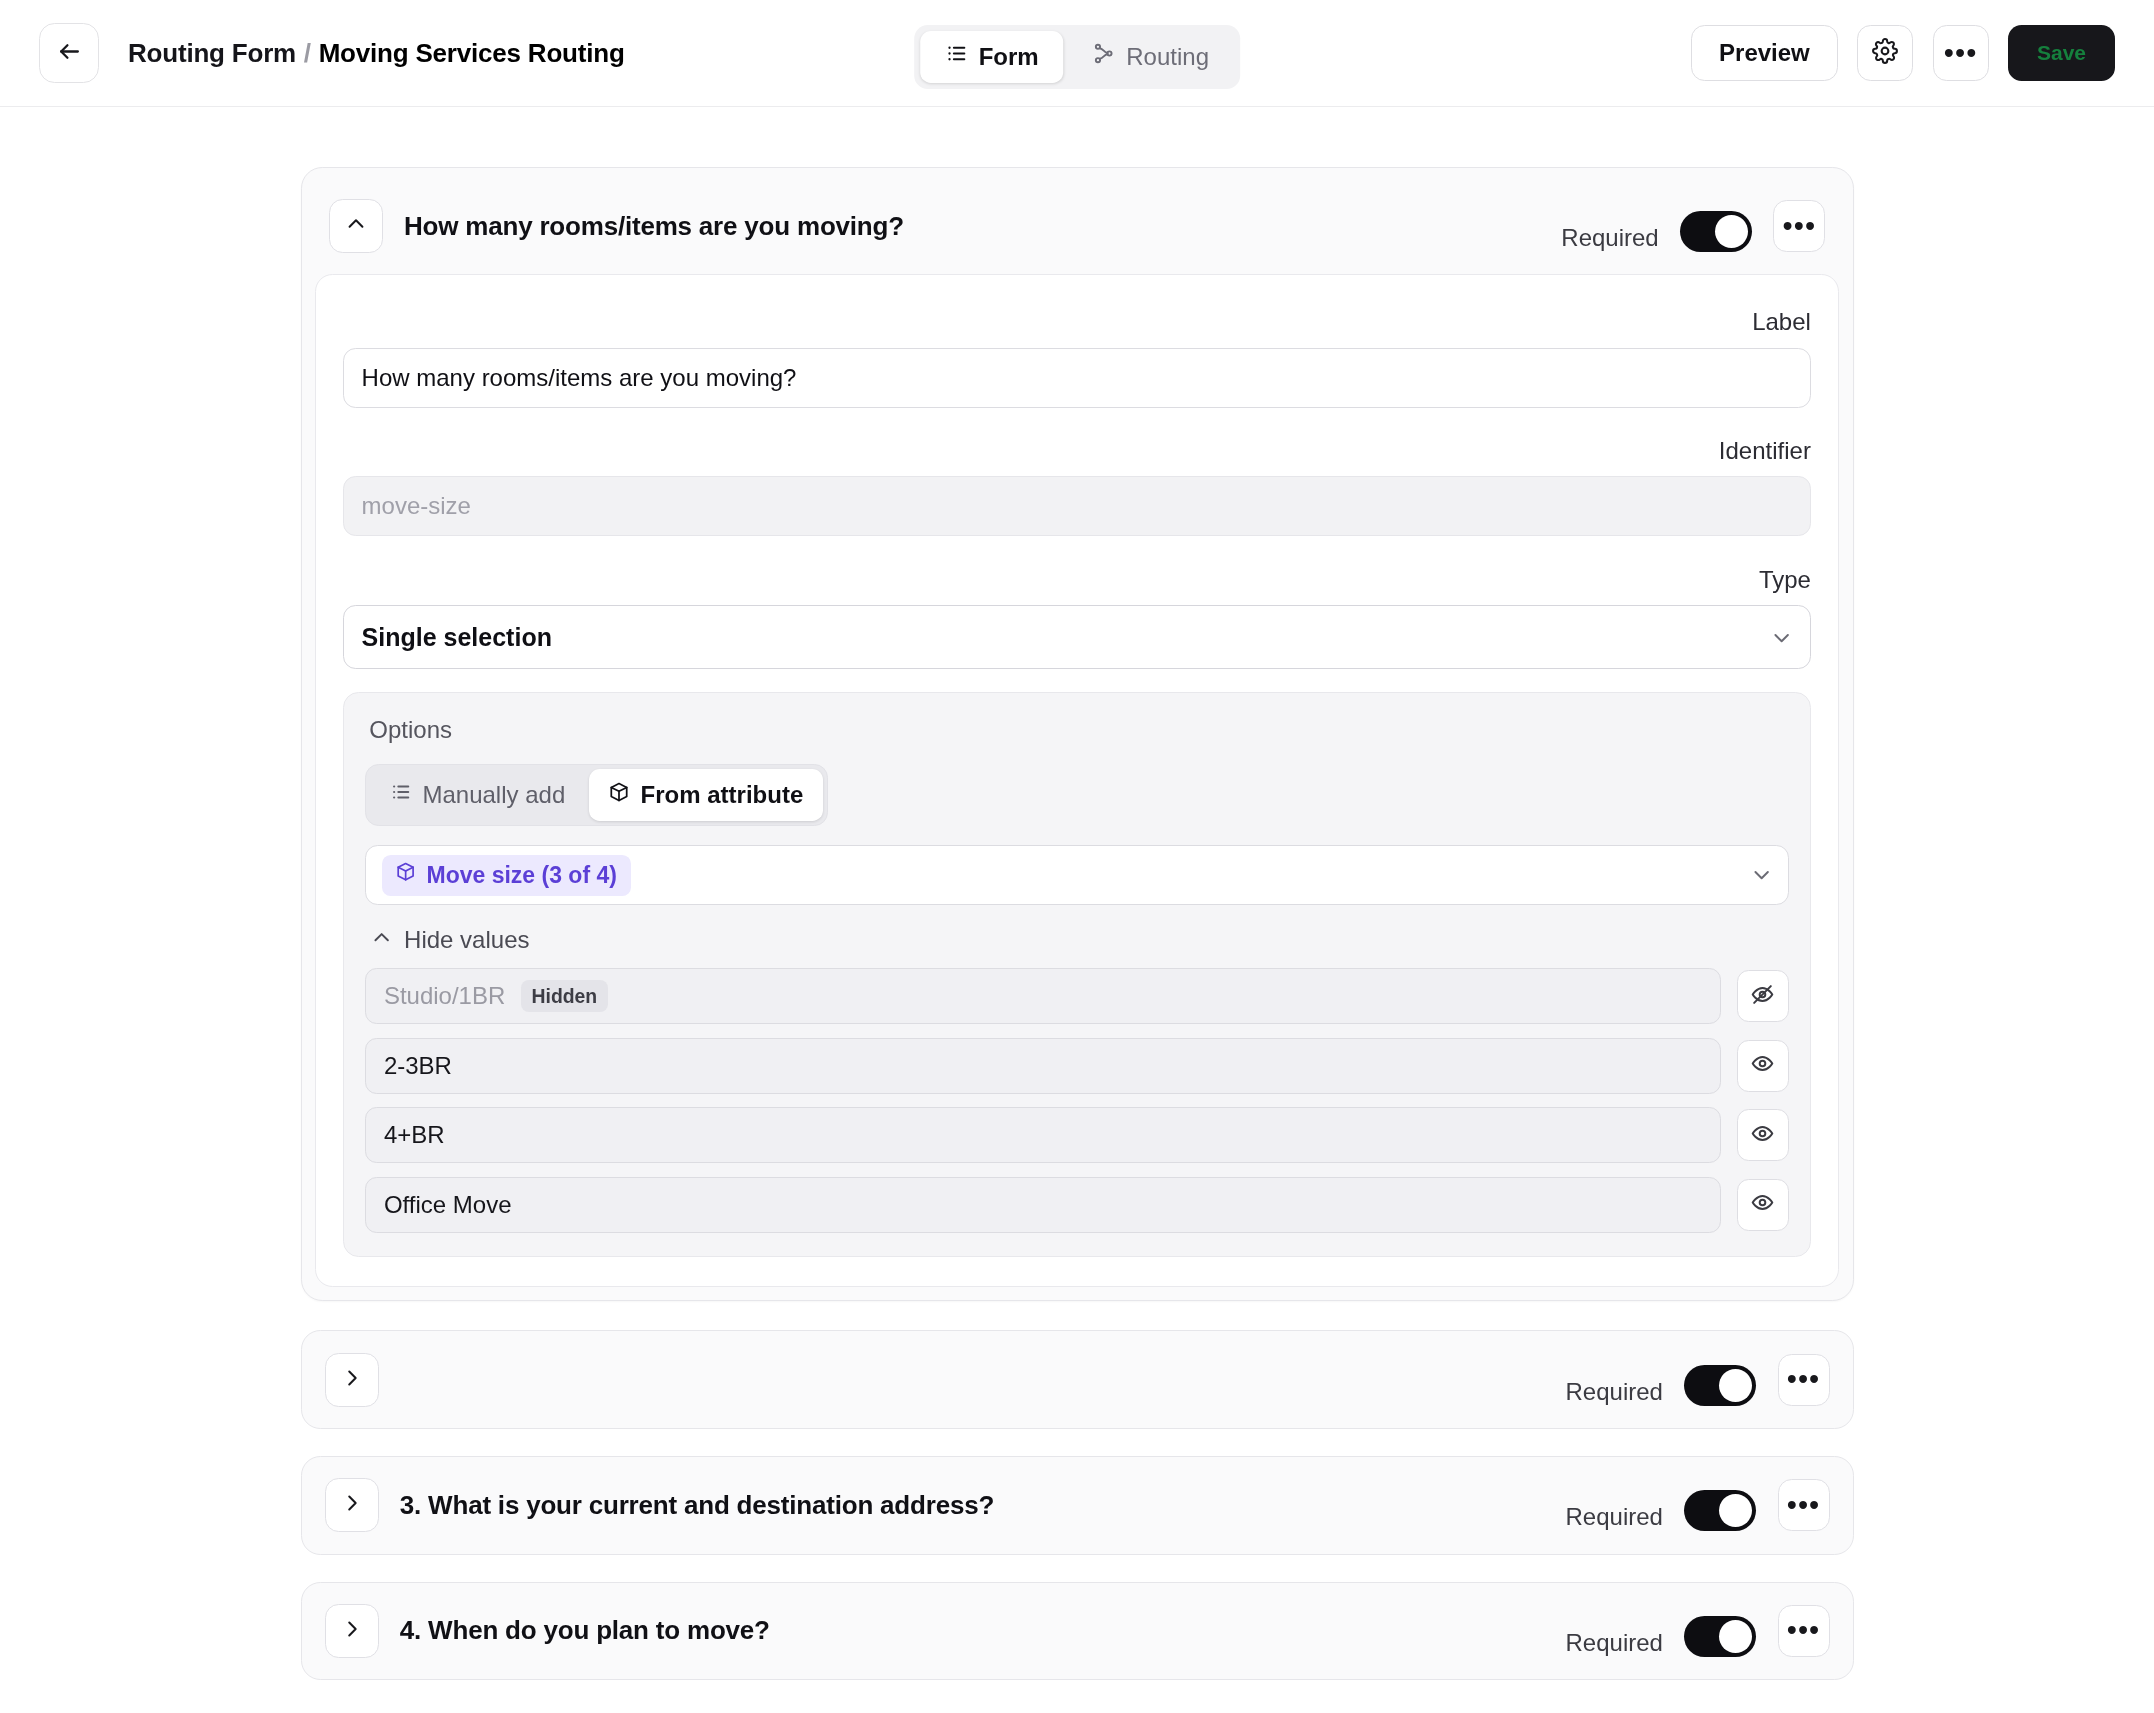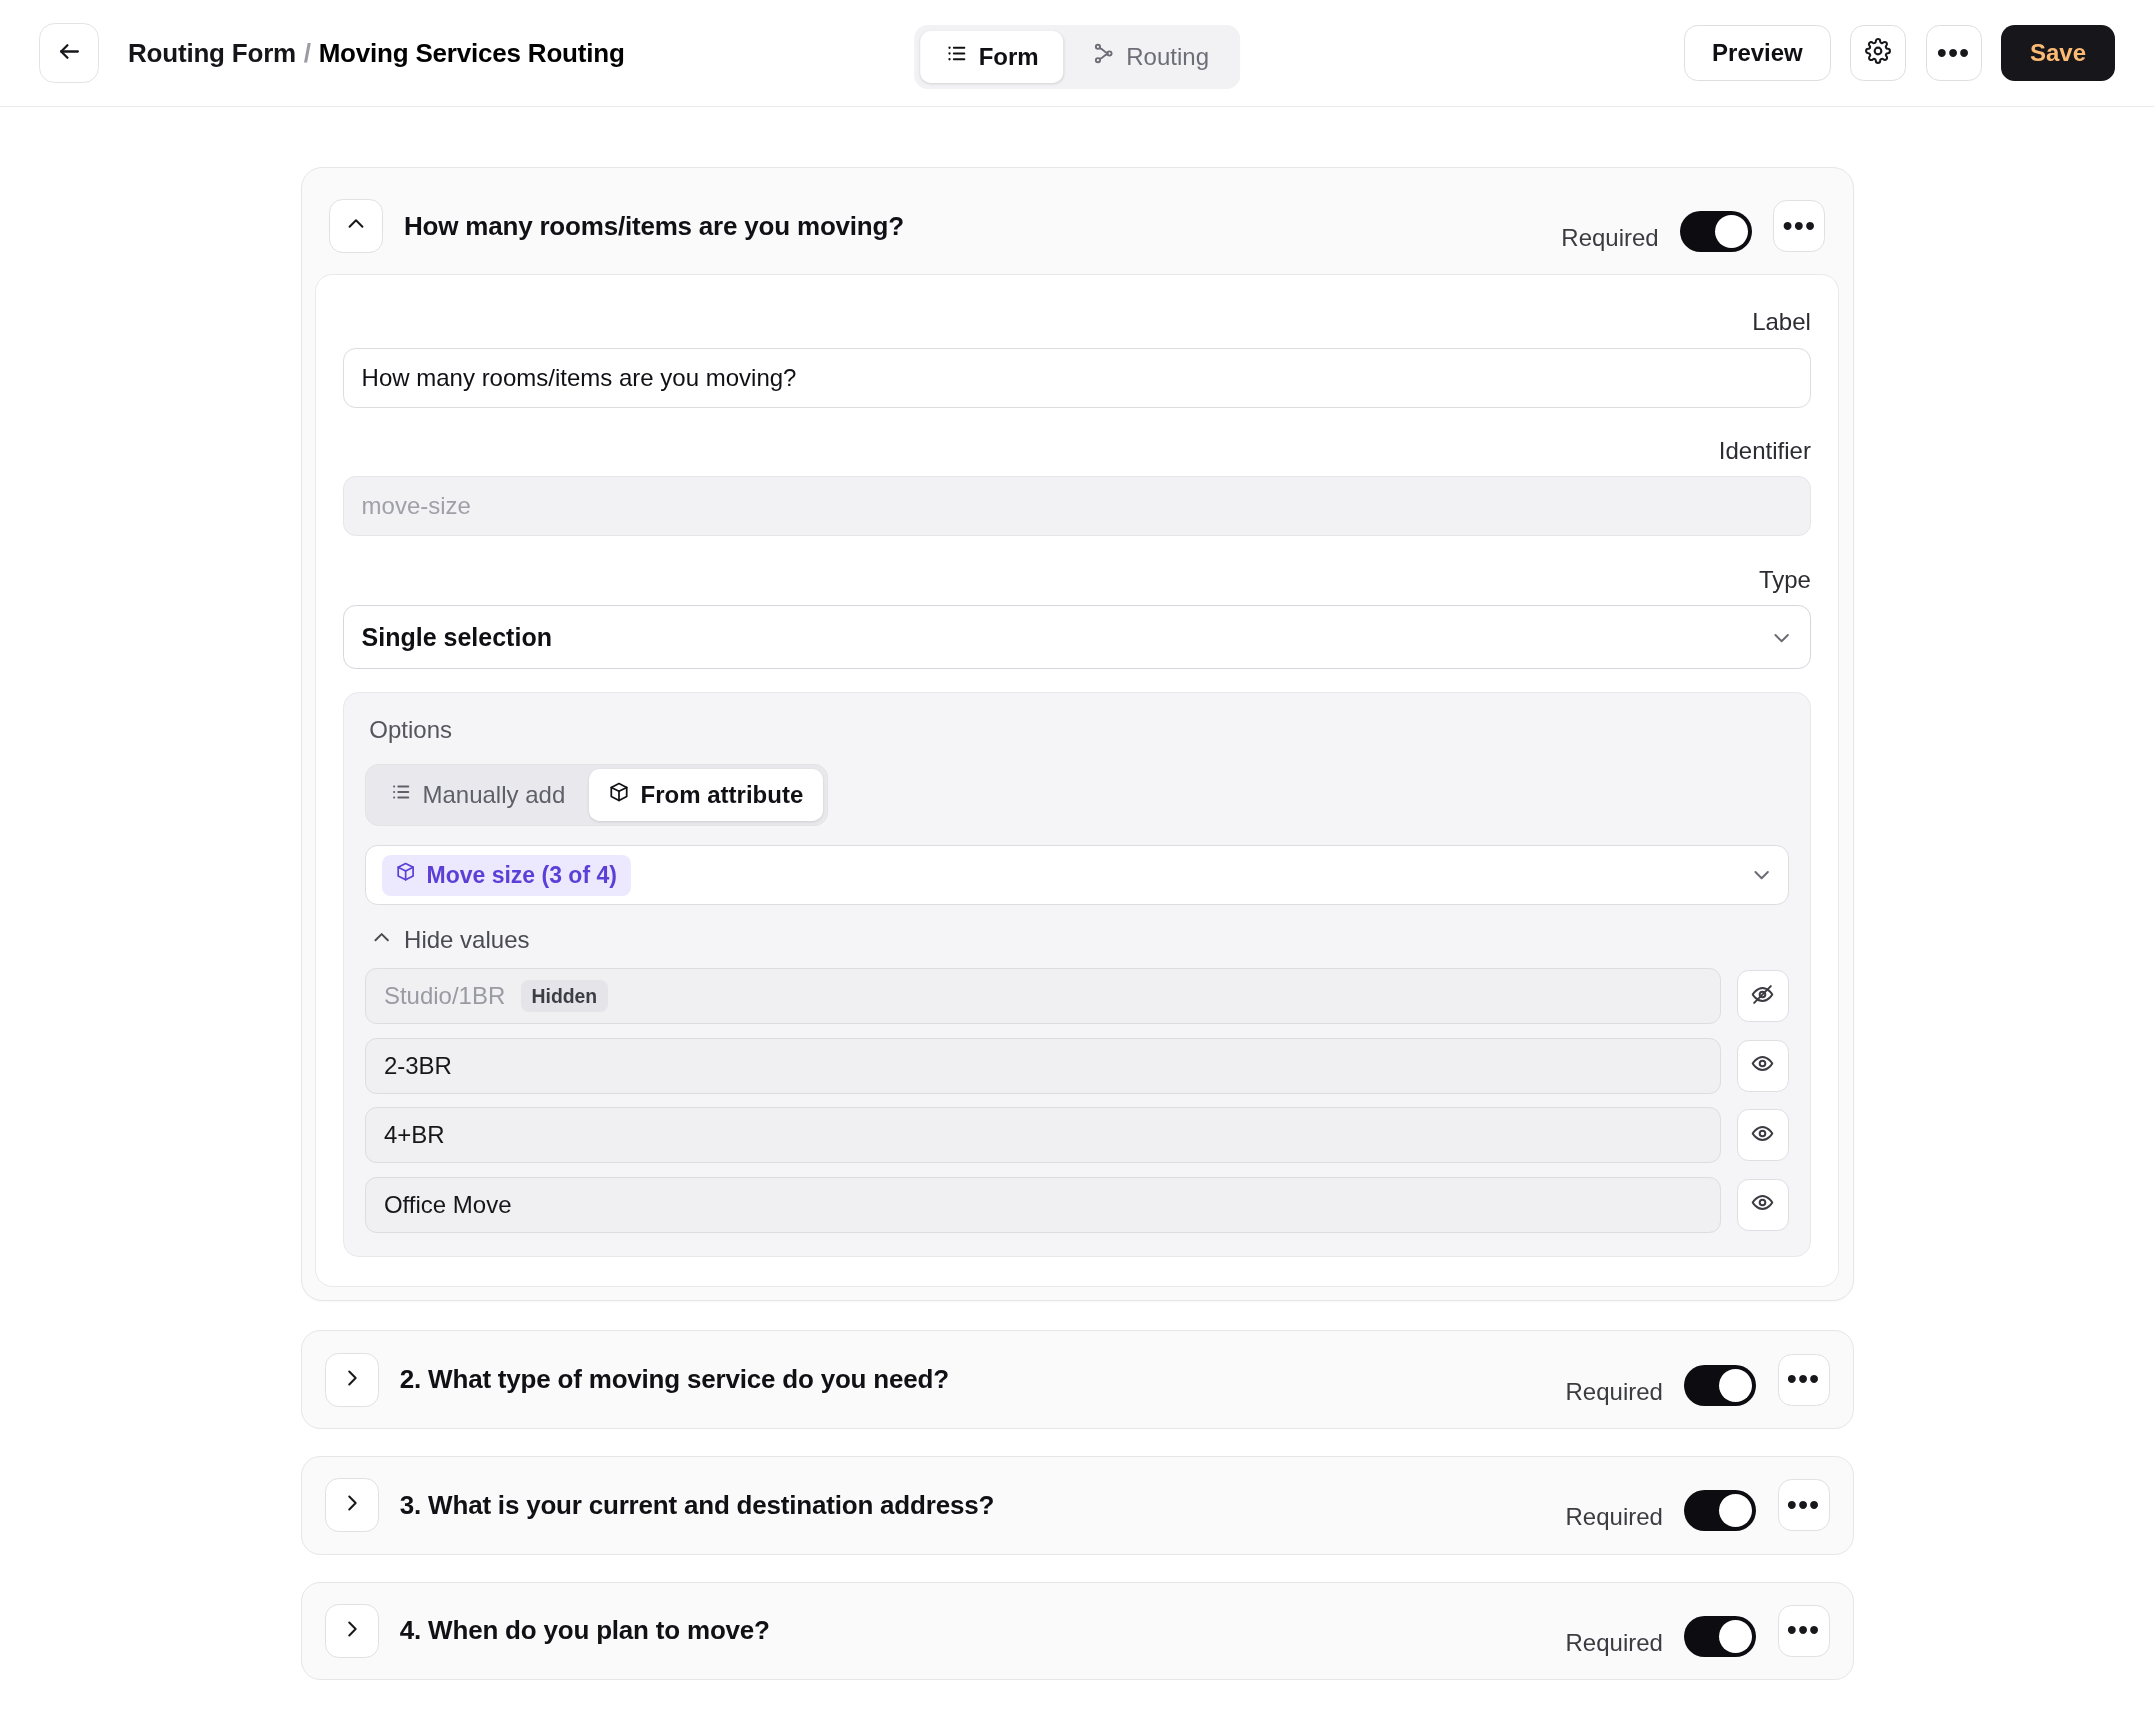--- a/index.html
+++ b/index.html
@@ -100,22 +100,22 @@
     display: flex; align-items: center; justify-content: center;
     cursor: pointer;
   }
   .icon-btn svg { width: 26px; height: 26px; }
   .dots-glyph { font-size: 29px; line-height: 1; color: #18181c; letter-spacing: 1px;}
   .btn-dark {
     height: 56px;
     padding: 0 29px;
     border-radius: 13.6px;
     background: #17171b;
-    color: #fdba74;
-    font-size: 24px;
+    color: #15803d;
+    font-size: 21px;
     font-weight: bold;
     border: none;
     cursor: pointer;
     font-family: inherit;
   }
 
   
   .page {
     padding: 60px 0 0 0;
   }
@@ -598,21 +598,20 @@
     </div>
 
     <div class="qrow">
       <div class="chev-btn">
         <span>
           <svg viewBox="0 0 24 24" fill="none" stroke="#18181c" stroke-width="2.2" stroke-linecap="round" stroke-linejoin="round">
               <polyline points="9,5 16,12 9,19"></polyline>
             </svg>
         </span>
       </div>
-      <div class="qtitle">2. What type of moving service do you need?</div>
       <div class="qhead-right">
         <div class="req-label">Required</div>
         <div class="toggle">
             <div class="knob"></div>
           </div>
         <div class="more-btn">
           <span class="dots-glyph">•••</span>
         </div>
       </div>
     </div>

